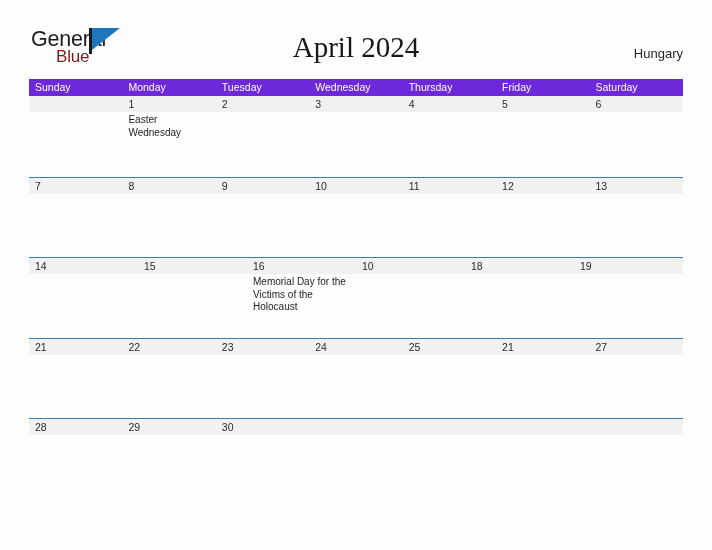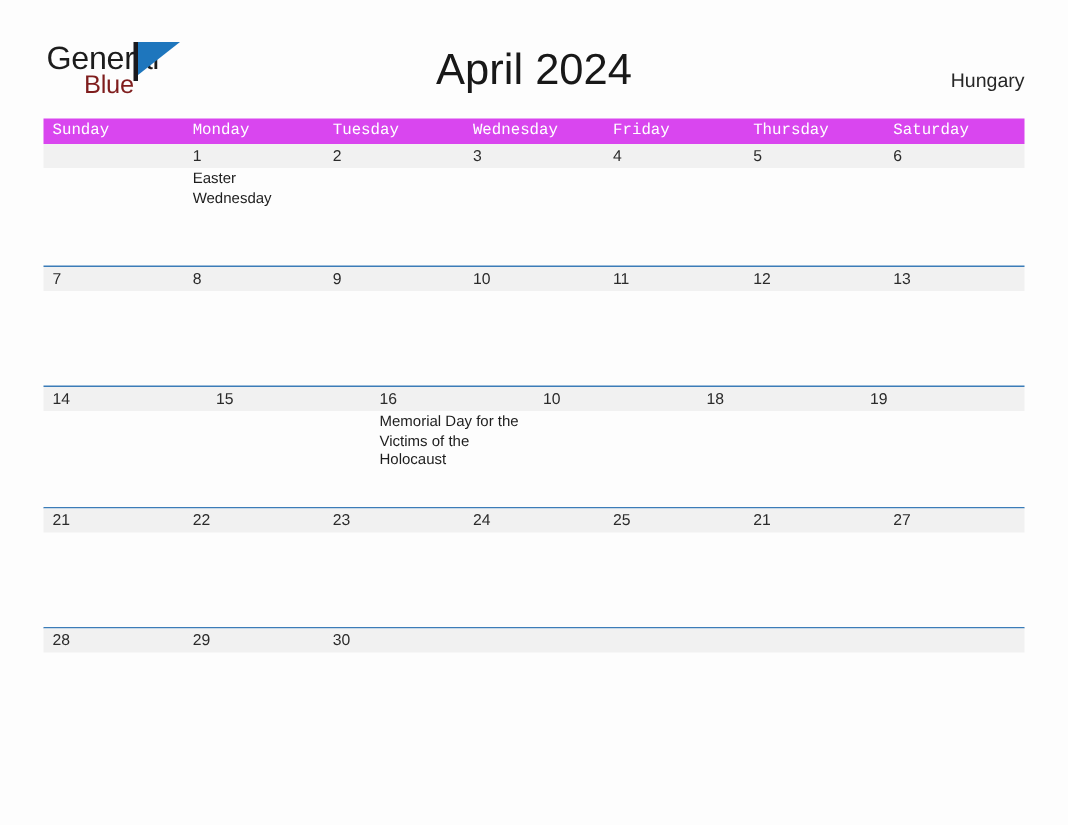--- a/index.html
+++ b/index.html
@@ -76,42 +76,41 @@
   }
 
   .month-title {
     position: absolute;
     left: 0;
     right: 0;
     top: 31px;
     text-align: center;
     font-size: 29px;
     color: #181818;
-    font-family: Liberation Sans, sans-serif;
+    font-family: Liberation Serif, serif;
   }
   .country {
     position: absolute;
     right: 29px;
     top: 46px;
     font-size: 13px;
     color: #272727;
   }
 
   
   .calendar {
     position: absolute;
     left: 29px;
     top: 79px;
     width: 654px;
   }
   .weekday-row {
     display: flex;
-    background: #d946ef;
+    background: #6d28d9;
     height: 17px;
-    font-family: Liberation Mono, monospace;
   }
   .weekday {
     flex: 1 1 0;
     color: #ffffff;
     font-size: 10.5px;
     line-height: 17px;
     padding-left: 6px;
     box-sizing: border-box;
     white-space: nowrap;
   }
@@ -182,22 +181,22 @@
     <div class="month-title">April 2024</div>
     <div class="country">Hungary</div>
   </div>
 
   <div class="calendar">
     <div class="weekday-row" id="weekday-row">
         <div class="weekday">Sunday</div>
         <div class="weekday">Monday</div>
         <div class="weekday">Tuesday</div>
         <div class="weekday">Wednesday</div>
+        <div class="weekday">Thursday</div>
         <div class="weekday">Friday</div>
-        <div class="weekday">Thursday</div>
         <div class="weekday">Saturday</div>
       </div>
     <div id="weeks-container">
         <div class="week-row">
           <div class="week-band"></div>
           <div class="week-cells">
             <div class="day-cell empty-cell">
               <div class="day-num"></div>
             </div>
             <div class="day-cell">

